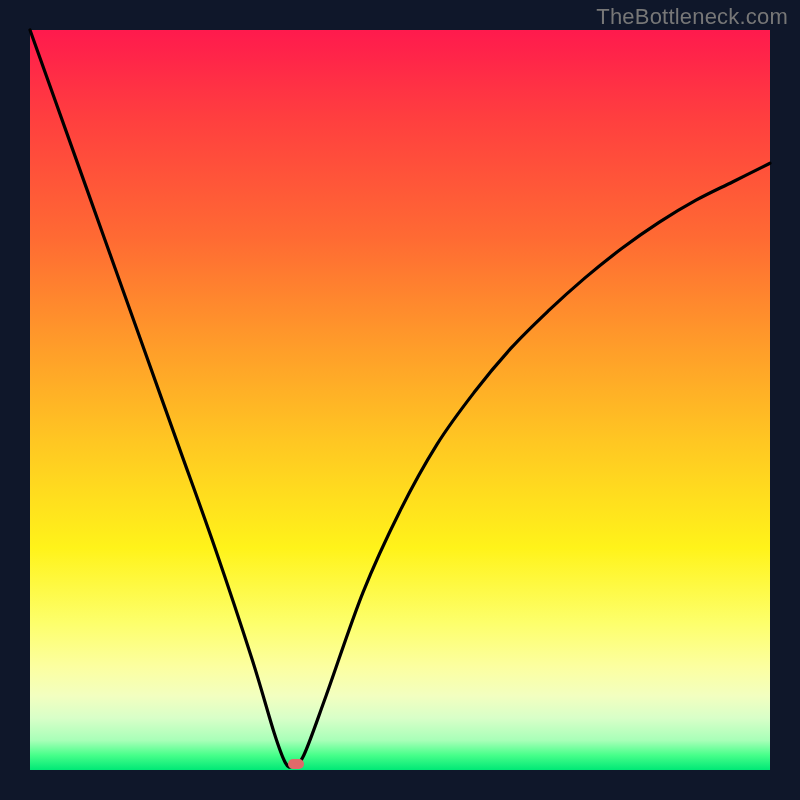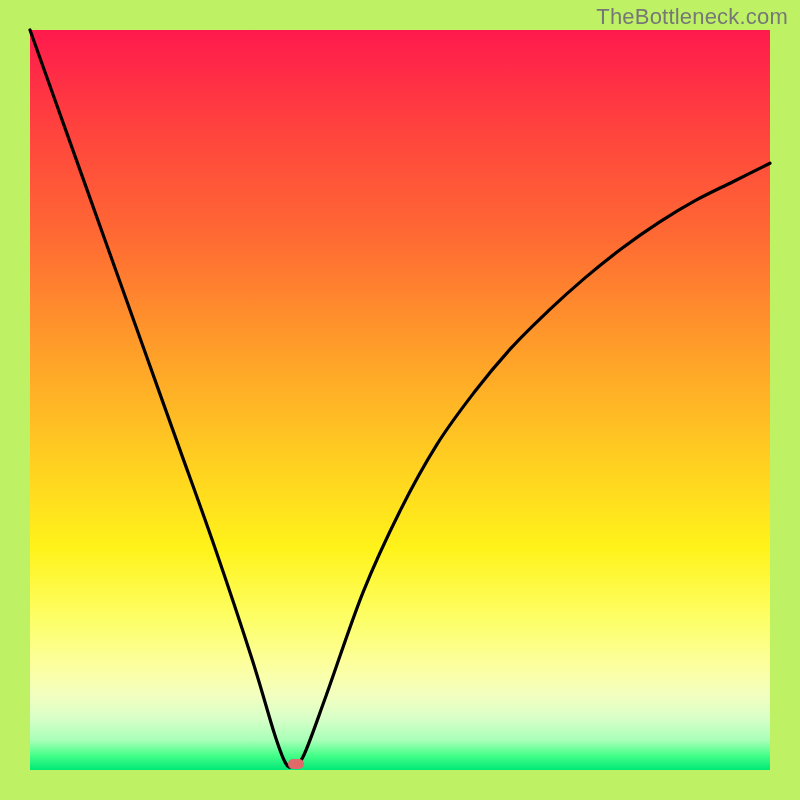--- a/index.html
+++ b/index.html
@@ -10,21 +10,21 @@
     background: #000;
     overflow: hidden;
     font-family: Arial, Helvetica, sans-serif;
   }
   .frame {
     position: absolute;
     left: 0;
     top: 0;
     width: 800px;
     height: 800px;
-    background: #bef264;
+    background: #0f172a;
   }
   .plot-area {
     position: absolute;
     left: 30px;
     top: 30px;
     width: 740px;
     height: 740px;
     background: linear-gradient(
       to bottom,
       #ff1a4d 0%,

